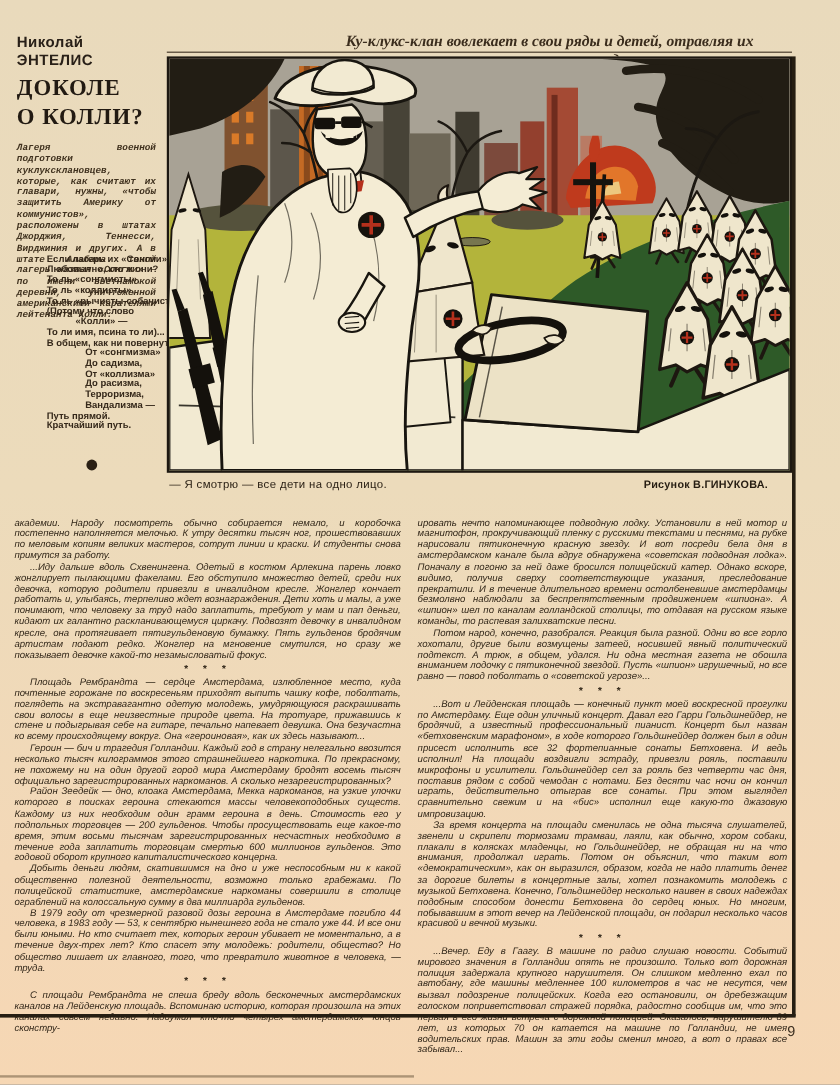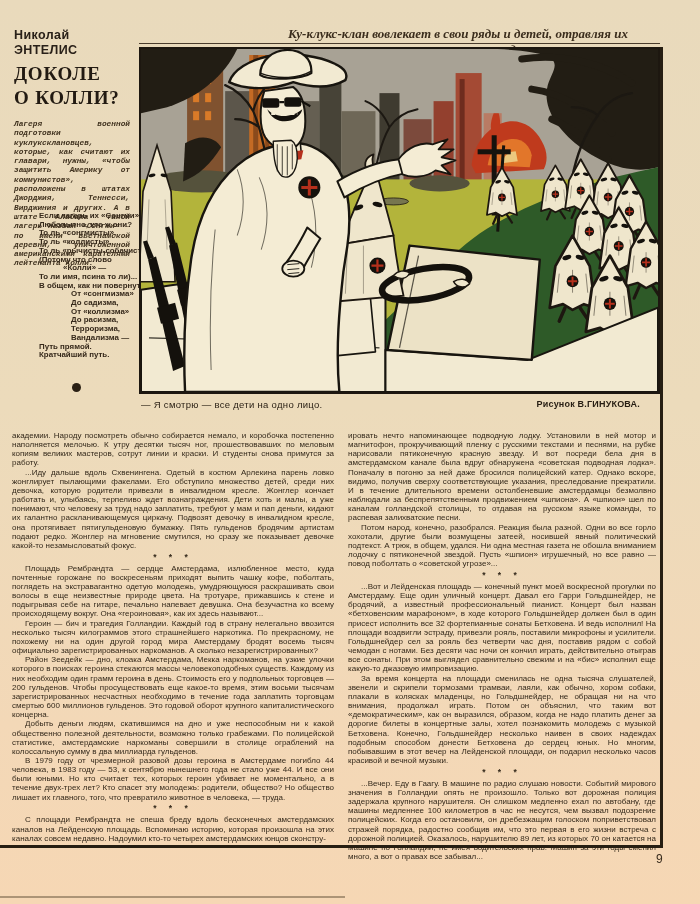--- a/index.html
+++ b/index.html
@@ -24,21 +24,21 @@
   .v-rule{position:absolute;left:660px;top:47px;width:3px;height:800px;background:#261e12;}
   .bottom-rule{position:absolute;left:0;top:845px;width:663px;height:3px;background:#261e12;}
   .scan-edge{position:absolute;left:0;top:896px;width:345px;height:2px;background:#6f5c44;opacity:.55;}
   
   .illus-frame{position:absolute;left:139px;top:47px;width:521px;height:347px;border:2.5px solid #1d1710;background:#e8dfc4;box-sizing:border-box;}
   .illus-frame svg{display:block;width:100%;height:100%;}
   .caption-row{position:absolute;left:141px;top:399px;width:499px;height:14px;}
   .caption-left{position:absolute;left:0;top:0;font-size:9.5px;letter-spacing:.3px;color:#2c2216;}
   .caption-credit{position:absolute;right:0;top:0;font-size:9px;font-weight:bold;letter-spacing:.2px;color:#261d12;}
   
-  .col{position:absolute;top:431px;font-size:8px;line-height:9.15px;text-align:justify;color:#33281a;}
+  .col{position:absolute;top:431px;font-size:8px;line-height:9.15px;text-align:justify;color:#33281a;font-style:italic;}
   .col-left{left:12px;width:322px;}
   .col-right{left:348px;width:308px;}
   .col p{margin:0;text-indent:13px;}
   .col p.noind{text-indent:0;}
   .col .sep{margin:2.5px 0 2px;text-align:center;text-indent:0;font-weight:bold;letter-spacing:5px;font-size:8.5px;}
   .page-num{position:absolute;left:656px;top:852px;font-size:12px;color:#3a2d1e;}
 </style>
 </head>
 <body>
 

